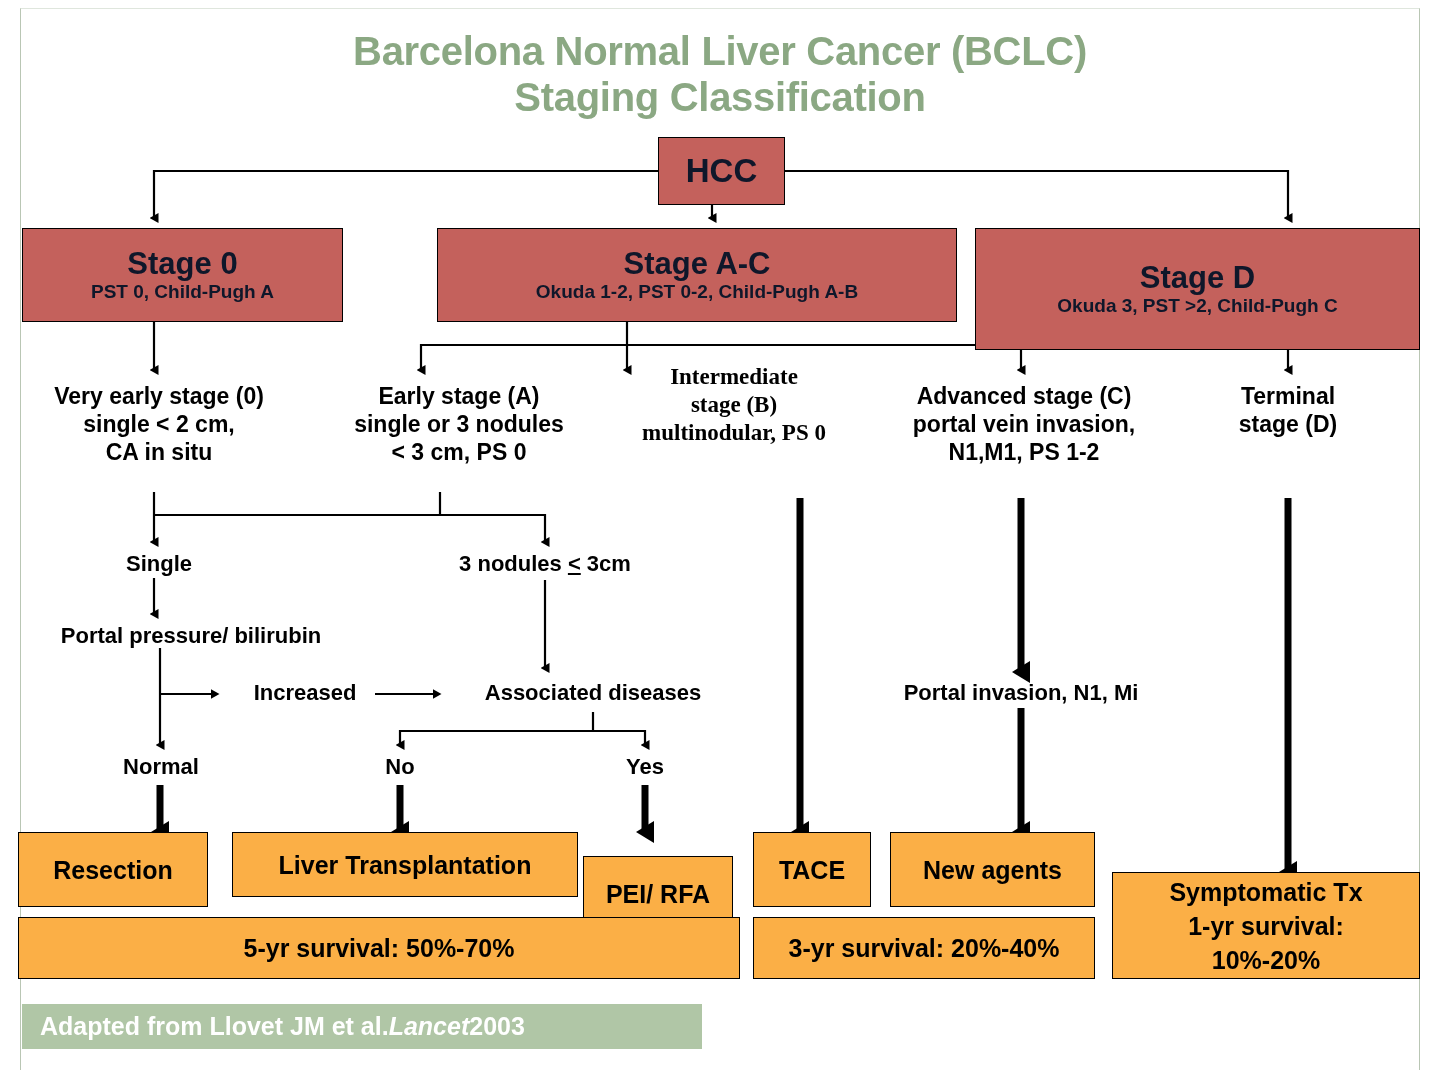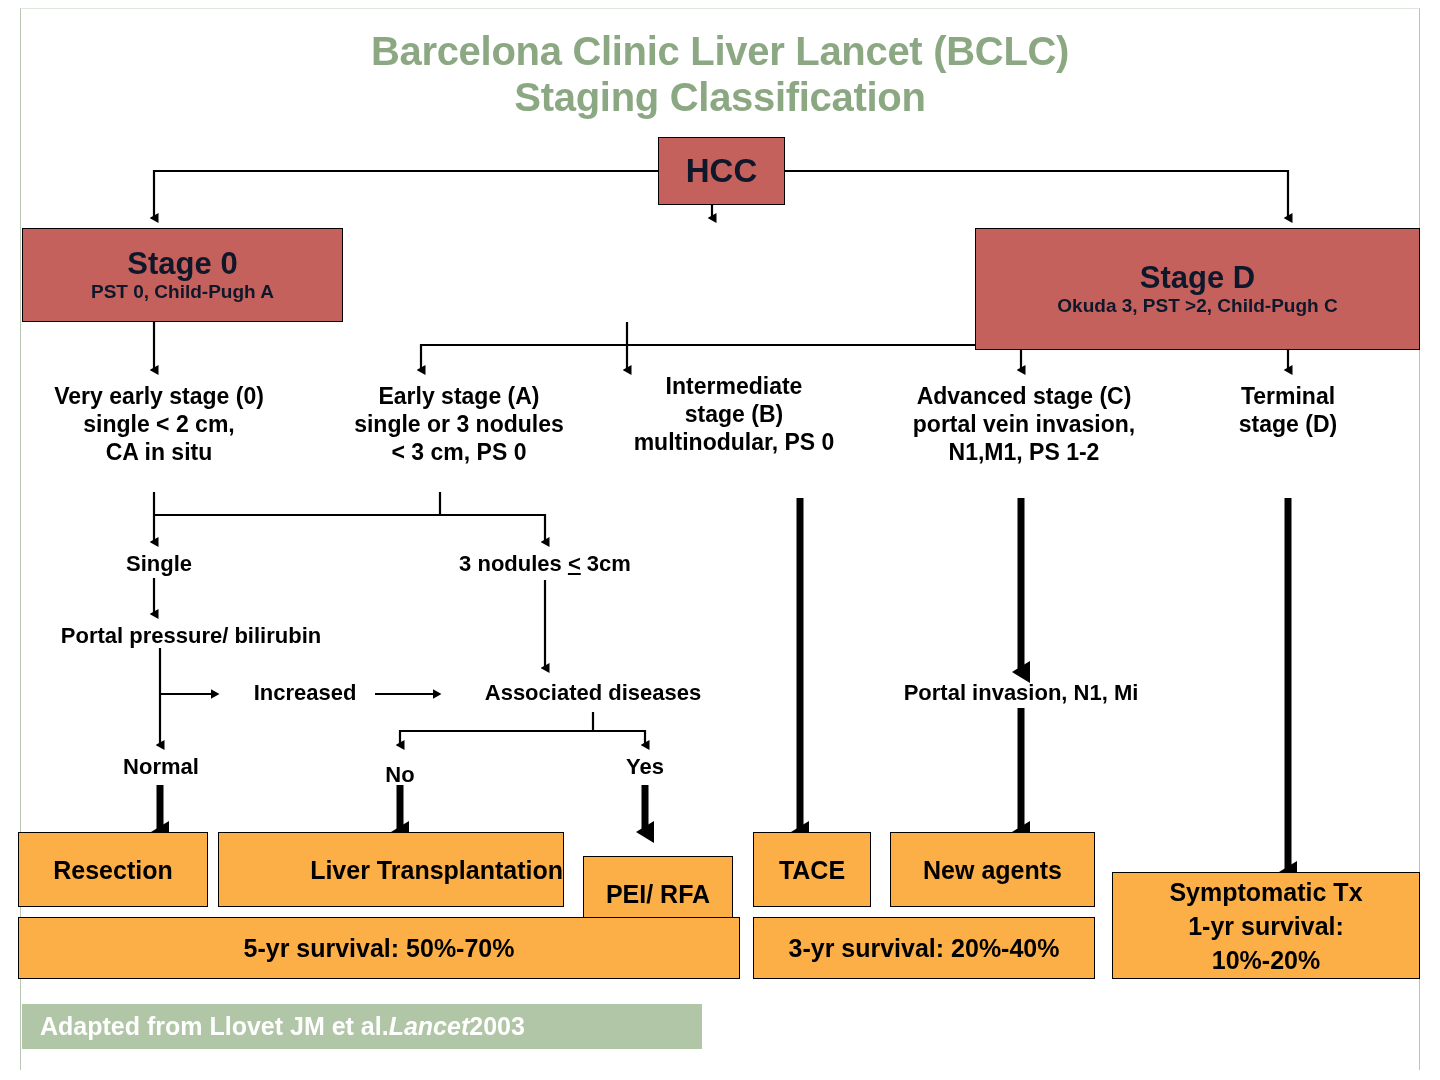--- a/index.html
+++ b/index.html
@@ -107,21 +107,21 @@
   .footer em { font-style: italic; }
 </style>
 </head>
 <body>
 
 <div id="stage">
 
   <div class="slide-frame"></div>
 
   <div class="title">
-    <div>Barcelona Clinic Liver Lancet (BCLC)</div>
+    <div>Barcelona Normal Liver Cancer (BCLC)</div>
     <div>Staging Classification</div>
   </div>
 
   <svg id="wires" viewBox="0 0 1440 1080">
     <defs>
       <marker id="ah" markerWidth="10" markerHeight="9" refX="5" refY="4.5" orient="auto" markerUnits="userSpaceOnUse">
         <path d="M0,0 L10,0 L5,9 z" fill="#000"></path>
       </marker>
       <marker id="ahr" markerWidth="9" markerHeight="10" refX="4.5" refY="5" orient="auto" markerUnits="userSpaceOnUse">
         <path d="M0,0 L0,10 L9,5 z" fill="#000"></path>
@@ -181,35 +181,39 @@
 
   <div class="box red" style="left:658px; top:137px; width:127px; height:68px;">
     <div class="hcc-lbl">HCC</div>
   </div>
 
   <div class="box red" style="left:22px; top:228px; width:321px; height:94px;">
     <div class="big">Stage 0</div>
     <div class="small">PST 0, Child-Pugh A</div>
   </div>
 
+  <div class="box red" style="left:437px; top:228px; width:520px; height:94px;">
+    <div class="big">Stage A-C</div>
+    <div class="small">Okuda 1-2, PST 0-2, Child-Pugh A-B</div>
+  </div>
 
   <div class="box red" style="left:975px; top:228px; width:445px; height:122px;">
     <div class="big">Stage D</div>
     <div class="small">Okuda 3, PST &gt;2, Child-Pugh C</div>
   </div>
 
   <div class="note lg" style="left:14px; top:382px; width:290px;">Very early stage (0)
 single &lt; 2 cm,
 CA in situ</div>
 
   <div class="note lg" style="left:330px; top:382px; width:258px;">Early stage (A)
 single or 3 nodules
 &lt; 3 cm, PS 0</div>
 
-  <div class="note lg" style="left:604px; top:372px; width:260px;">Intermediate
+  <div class="note lg" style="left:604px; top:363px; width:260px;font-family:Liberation Serif, serif;">Intermediate
 stage (B)
 multinodular, PS 0</div>
 
   <div class="note lg" style="left:890px; top:382px; width:268px;">Advanced stage (C)
 portal vein invasion,
 N1,M1, PS 1-2</div>
 
   <div class="note lg" style="left:1182px; top:382px; width:212px;">Terminal
 stage (D)</div>
 
@@ -218,31 +222,31 @@
   <div class="note" style="left:400px; top:550px; width:290px;"><span>3 nodules </span><span class="underlt">&lt;</span><span> 3cm</span></div>
 
   <div class="note" style="left:14px; top:622px; width:354px;">Portal pressure/ bilirubin</div>
 
   <div class="note" style="left:230px; top:679px; width:150px;">Increased</div>
 
   <div class="note" style="left:443px; top:679px; width:300px;">Associated diseases</div>
 
   <div class="note" style="left:88px; top:753px; width:146px;">Normal</div>
 
-  <div class="note" style="left:350px; top:753px; width:100px;margin-top:8px;">No</div>
+  <div class="note" style="left:350px; top:753px; width:100px;">No</div>
 
   <div class="note" style="left:593px; top:753px; width:104px;">Yes</div>
 
   <div class="note" style="left:866px; top:679px; width:310px;">Portal invasion, N1, Mi</div>
 
   <div class="box orange" style="left:18px; top:832px; width:190px; height:75px;">
     <div class="tx-lbl">Resection</div>
   </div>
 
-  <div class="box orange" style="left:218px; top:832px; width:346px; height:75px;align-items:flex-end;">
+  <div class="box orange" style="left:232px; top:832px; width:346px; height:65px;">
     <div class="tx-lbl">Liver Transplantation</div>
   </div>
 
   <div class="box orange" style="left:583px; top:832px; width:150px; height:75px;margin-top:24px;">
     <div class="tx-lbl">PEI/ RFA</div>
   </div>
 
   <div class="box orange" style="left:753px; top:832px; width:118px; height:75px;">
     <div class="tx-lbl">TACE</div>
   </div>

